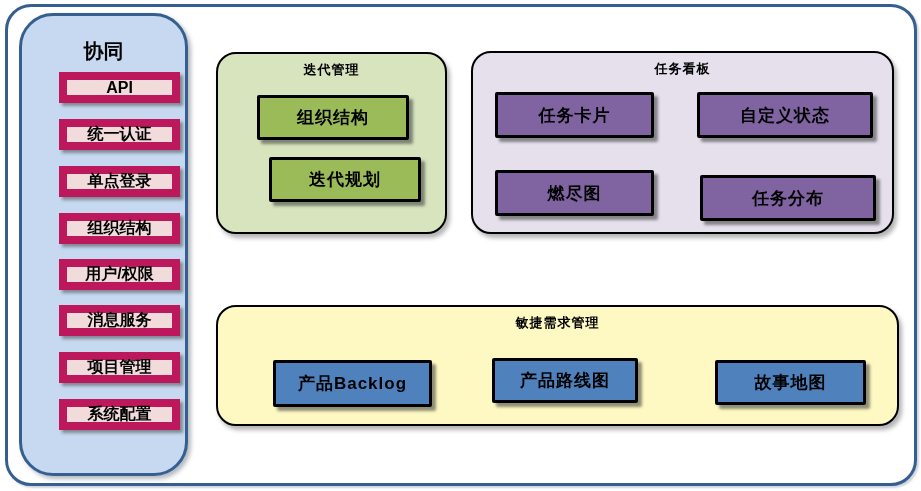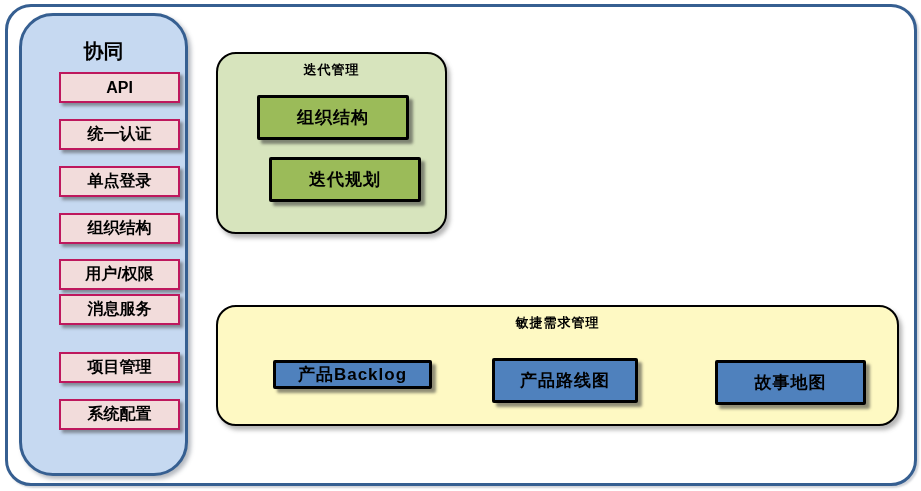--- a/index.html
+++ b/index.html
@@ -31,21 +31,21 @@
     box-shadow: 3px 3px 4px rgba(90,100,115,0.45);
   }
   .sidebar-title {
     left: 0; top: 22px; width: 100%;
     text-align: center;
     font-size: 20px; font-weight: bold; color: #000;
   }
   .side-item {
     left: 37px; width: 121px; height: 31px;
     background: #f2dcdb;
-    border: 2px solid #be185d;
+    border: 8px solid #be185d;
     box-shadow: 3px 3px 3px rgba(60,60,60,0.5);
     display: flex; align-items: center; justify-content: center;
     font-size: 16px; font-weight: bold; color: #000;
   }
 
   
   .group {
     border: 2px solid #000;
     border-radius: 20px;
     box-shadow: 3px 4px 4px rgba(90,90,90,0.45);
@@ -79,33 +79,40 @@
 <div class="canvas">
   <div class="abs outer-frame">
 
     <div class="abs sidebar" style="left:11px; top:6px;">
       <div class="abs sidebar-title">协同</div>
       <div class="abs side-item" style="top:56px;">API</div>
       <div class="abs side-item" style="top:103px;">统一认证</div>
       <div class="abs side-item" style="top:150px;">单点登录</div>
       <div class="abs side-item" style="top:197px;">组织结构</div>
       <div class="abs side-item" style="top:243px;">用户/权限</div>
-      <div class="abs side-item" style="top:278px;text-align:center;">消息服务</div>
+      <div class="abs side-item" style="top:289px;text-align:center;">消息服务</div>
       <div class="abs side-item" style="top:383px;">系统配置</div>
       <div class="abs side-item" style="top:336px;">项目管理</div>
     </div>
 
     <div class="abs group group-iteration" style="left:208px; top:45px;">
       <div class="abs group-title">迭代管理</div>
       <div class="abs node node-green" style="left:39px; top:41px; width:152px; height:45px;">组织结构</div>
       <div class="abs node node-green" style="left:51px; top:103px; width:152px; height:45px;">迭代规划</div>
     </div>
 
+    <div class="abs group group-taskboard" style="left:463px; top:44px;">
+      <div class="abs group-title">任务看板</div>
+      <div class="abs node node-purple" style="left:22px; top:39px; width:159px; height:46px;">任务卡片</div>
+      <div class="abs node node-purple" style="left:224px; top:39px; width:176px; height:46px;">自定义状态</div>
+      <div class="abs node node-purple" style="left:22px; top:117px; width:159px; height:46px;">燃尽图</div>
+      <div class="abs node node-purple" style="left:227px; top:122px; width:176px; height:46px;">任务分布</div>
+    </div>
 
     <div class="abs group group-agile" style="left:208px; top:298px;">
       <div class="abs group-title">敏捷需求管理</div>
-      <div class="abs node node-blue" style="left:55px; top:53px; width:159px; height:29px;">产品Backlog</div>
+      <div class="abs node node-blue" style="left:55px; top:53px; width:159px; height:47px;">产品Backlog</div>
       <div class="abs node node-blue" style="left:497px; top:53px; width:151px; height:45px;">故事地图</div>
       <div class="abs node node-blue" style="left:274px; top:51px; width:146px; height:45px;">产品路线图</div>
     </div>
 
   </div>
 </div>
 
 </body></html>

